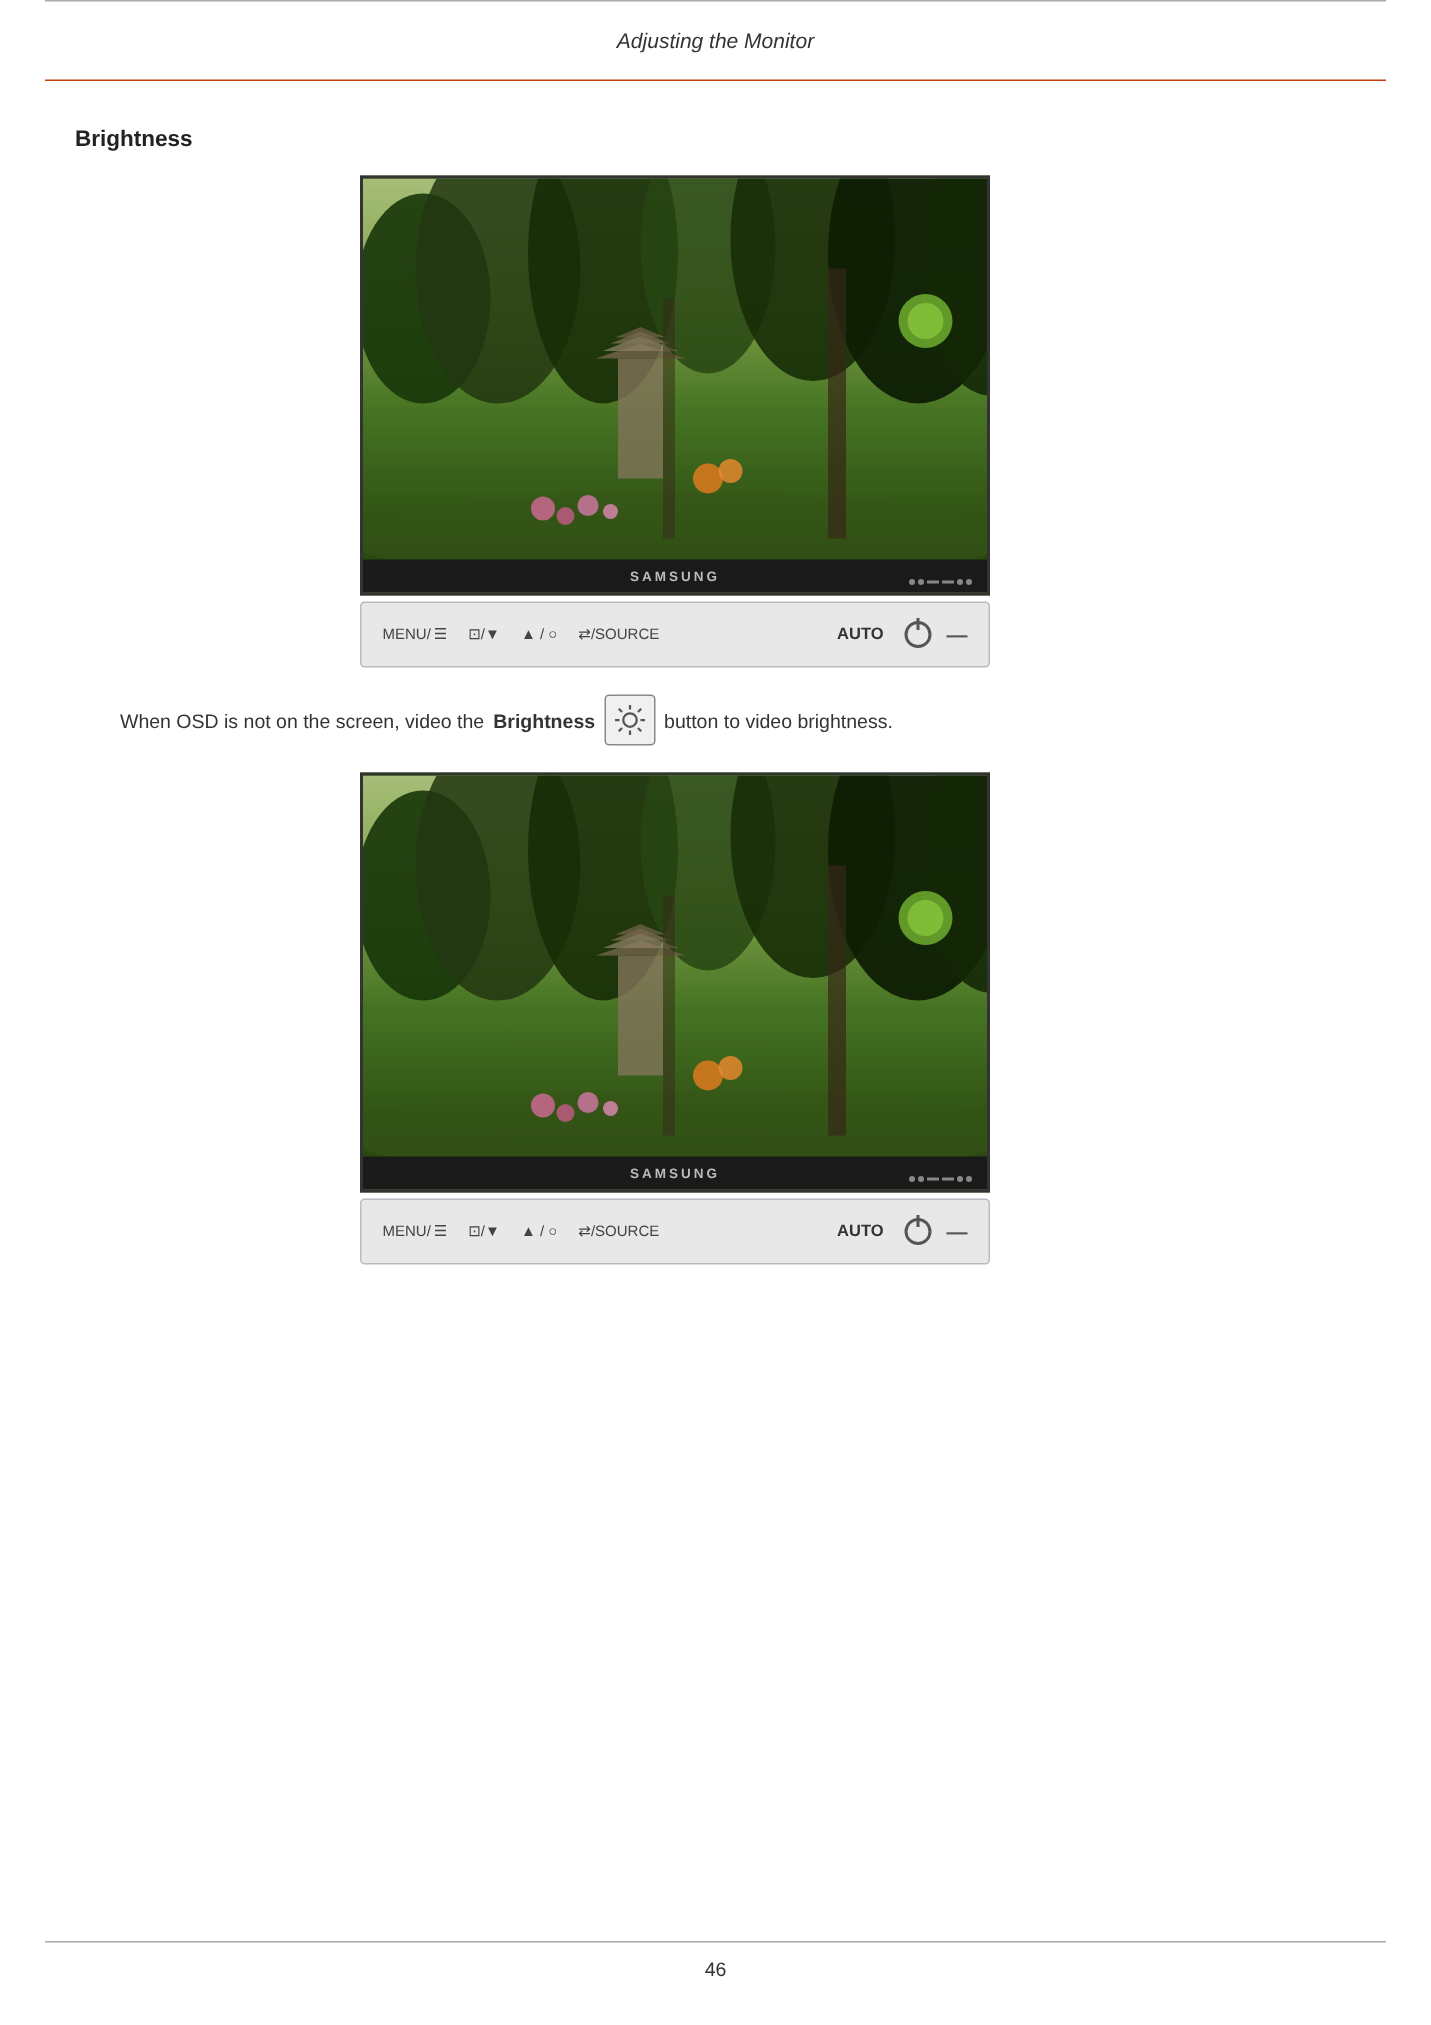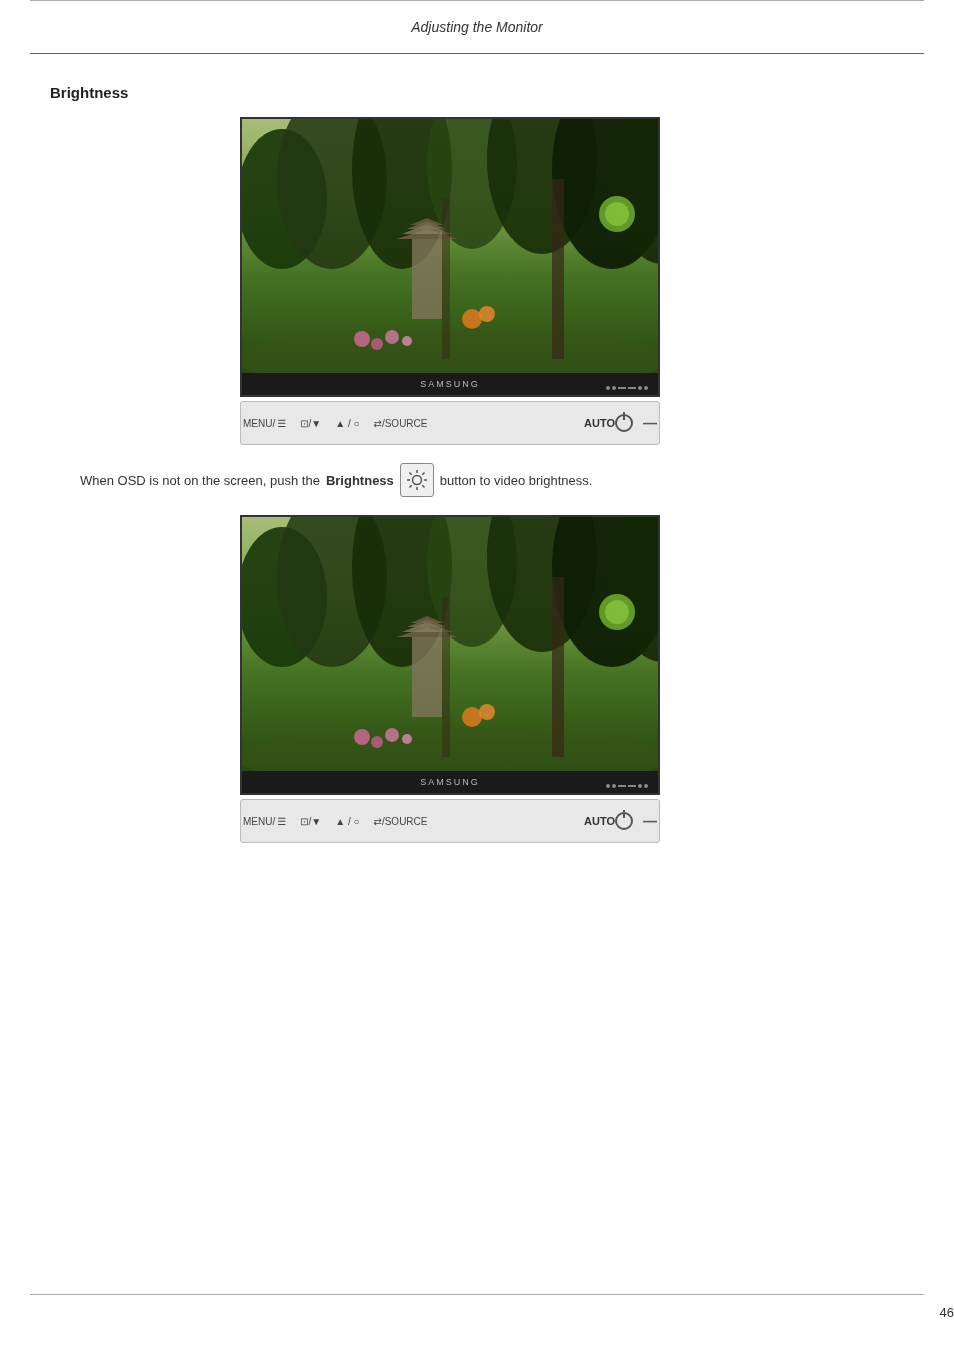--- a/index.html
+++ b/index.html
@@ -64,21 +64,21 @@
 
     
     .control-bar {
       width: 420px;
       height: 44px;
       background: #e8e8e8;
       border: 1px solid #bbb;
       border-radius: 3px;
       display: flex;
       align-items: center;
-      padding: 0 2px;
+      padding: 0 14px;
       gap: 0;
       margin-top: 4px;
     }
 
     .ctrl-btn {
       display: flex;
       align-items: center;
       font-size: 9px;
       color: #333;
       margin-right: 14px;
@@ -93,20 +93,21 @@
     }
 
     .ctrl-separator {
       flex: 1;
     }
 
     .ctrl-auto {
       font-size: 11px;
       font-weight: bold;
       color: #333;
+      margin-right: 14px;
     }
 
     .ctrl-power {
       width: 18px;
       height: 18px;
       border: 2px solid #555;
       border-radius: 50%;
       display: flex;
       align-items: center;
       justify-content: center;
@@ -165,21 +166,21 @@
       font-size: 13px;
       color: #333;
       padding-left: 30px;
     }
 
     .page-bottom {
       position: absolute;
       bottom: 30px;
       left: 0;
       right: 0;
-      text-align: right;
+      text-align: center;
     }
 
     .page-bottom-border {
       border-top: 1px solid #aaa;
       margin: 0 30px;
     }
 
     .page-number {
       margin-top: 10px;
       font-size: 13px;
@@ -205,21 +206,21 @@
       background: #1a1a1a;
       display: flex;
       align-items: center;
       justify-content: center;
     }
 
     .samsung-logo {
       color: #bbb;
       font-size: 9px;
       letter-spacing: 2px;
-      font-weight: normal;
+      font-weight: bold;
     }
 
     .monitor-bottom-indicators {
       position: absolute;
       right: 10px;
       bottom: 5px;
       display: flex;
       gap: 2px;
       align-items: center;
     }
@@ -318,21 +319,21 @@
         <span class="ctrl-icon">⇄/SOURCE</span>
       </span>
       <span class="ctrl-separator"></span>
       <span class="ctrl-auto">AUTO</span>
       <div class="ctrl-power"></div>
       <span class="ctrl-dash">—</span>
     </div>
   </div>
 
   <div class="description-text">
-    <span>When OSD is not on the screen, push the </span>
+    <span>When OSD is not on the screen, video the </span>
     <strong>Brightness</strong>
 
     <span class="brightness-icon">
       <svg viewBox="0 0 22 22" xmlns="http://www.w3.org/2000/svg">
         <circle cx="11" cy="11" r="4.5" fill="none" stroke="#555" stroke-width="1.5"></circle>
         <line x1="11" y1="1" x2="11" y2="4" stroke="#555" stroke-width="1.5"></line>
         <line x1="11" y1="18" x2="11" y2="21" stroke="#555" stroke-width="1.5"></line>
         <line x1="1" y1="11" x2="4" y2="11" stroke="#555" stroke-width="1.5"></line>
         <line x1="18" y1="11" x2="21" y2="11" stroke="#555" stroke-width="1.5"></line>
         <line x1="3.5" y1="3.5" x2="5.7" y2="5.7" stroke="#555" stroke-width="1.5"></line>

